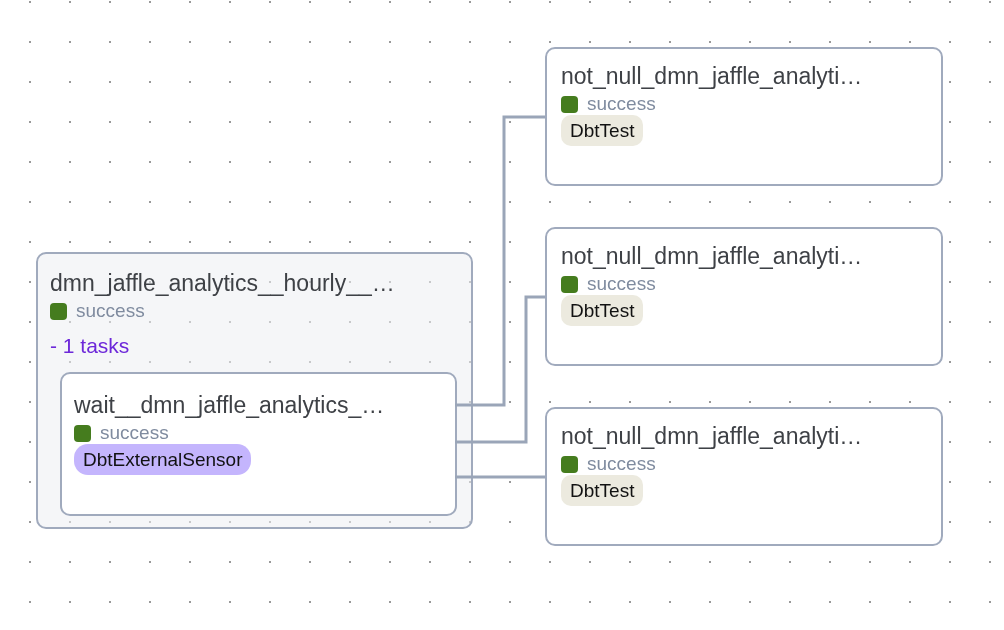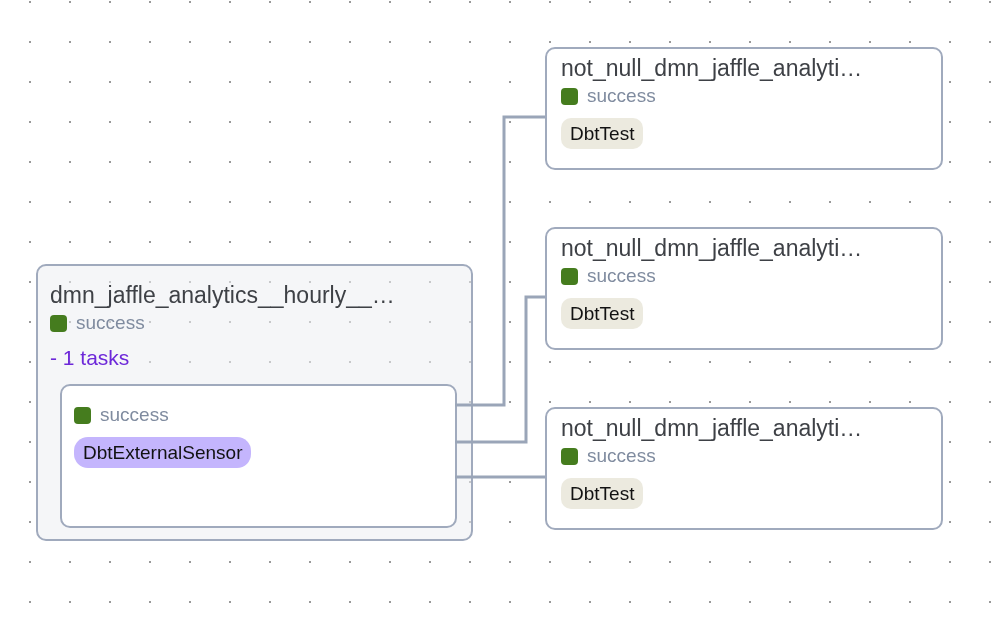--- a/index.html
+++ b/index.html
@@ -21,21 +21,21 @@
   .node {
     position: absolute;
     box-sizing: border-box;
     border: 2px solid #a0aabd;
     border-radius: 10px;
     background: #ffffff;
   }
 
   .group-node {
     left: 36px;
-    top: 264px;
+    top: 252px;
     width: 437px;
     height: 277px;
     background: rgba(237, 239, 243, 0.55);
     padding: 14px 12px;
   }
 
   .task-node {
     position: absolute;
     left: 22px;
     top: 118px;
@@ -44,22 +44,22 @@
     border: 2px solid #a0aabd;
     border-radius: 10px;
     background: #ffffff;
     box-sizing: border-box;
     padding: 16px 12px;
   }
 
   .test-node {
     left: 545px;
     width: 398px;
-    height: 123px;
-    padding: 4px 14px;
+    height: 139px;
+    padding: 12px 14px;
   }
   .test-node-1 { top: 47px; }
   .test-node-2 { top: 227px; }
   .test-node-3 { top: 407px; }
 
   .node-title {
     font-size: 23px;
     line-height: 30px;
     color: #3e4146;
     white-space: nowrap;
@@ -89,21 +89,20 @@
   .tasks-toggle {
     margin-top: 12px;
     font-size: 21px;
     color: #6d28d9;
     cursor: pointer;
     width: fit-content;
   }
 
   .badge {
     display: inline-block;
-    margin-top: 11px;
     font-size: 19px;
     line-height: 19px;
     color: #121212;
     padding: 6px 9px;
     border-radius: 10px;
     width: fit-content;
   }
   .badge-sensor {
     background: #c4b5fd;
     border-radius: 14px;
@@ -128,20 +127,21 @@
 
 <div class="node group-node">
   <div class="node-title">dmn_jaffle_analytics__hourly__…</div>
   <div class="status-row">
     <span class="status-square"></span>
     <span class="status-label">success</span>
   </div>
   <div class="tasks-toggle">- 1 tasks</div>
 
   <div class="task-node">
+    <div class="node-title">wait__dmn_jaffle_analytics_…</div>
     <div class="status-row">
       <span class="status-square"></span>
       <span class="status-label">success</span>
     </div>
     <div class="badge badge-sensor">DbtExternalSensor</div>
   </div>
 </div>
 
 <div class="node test-node test-node-1">
   <div class="node-title">not_null_dmn_jaffle_analyti…</div>

